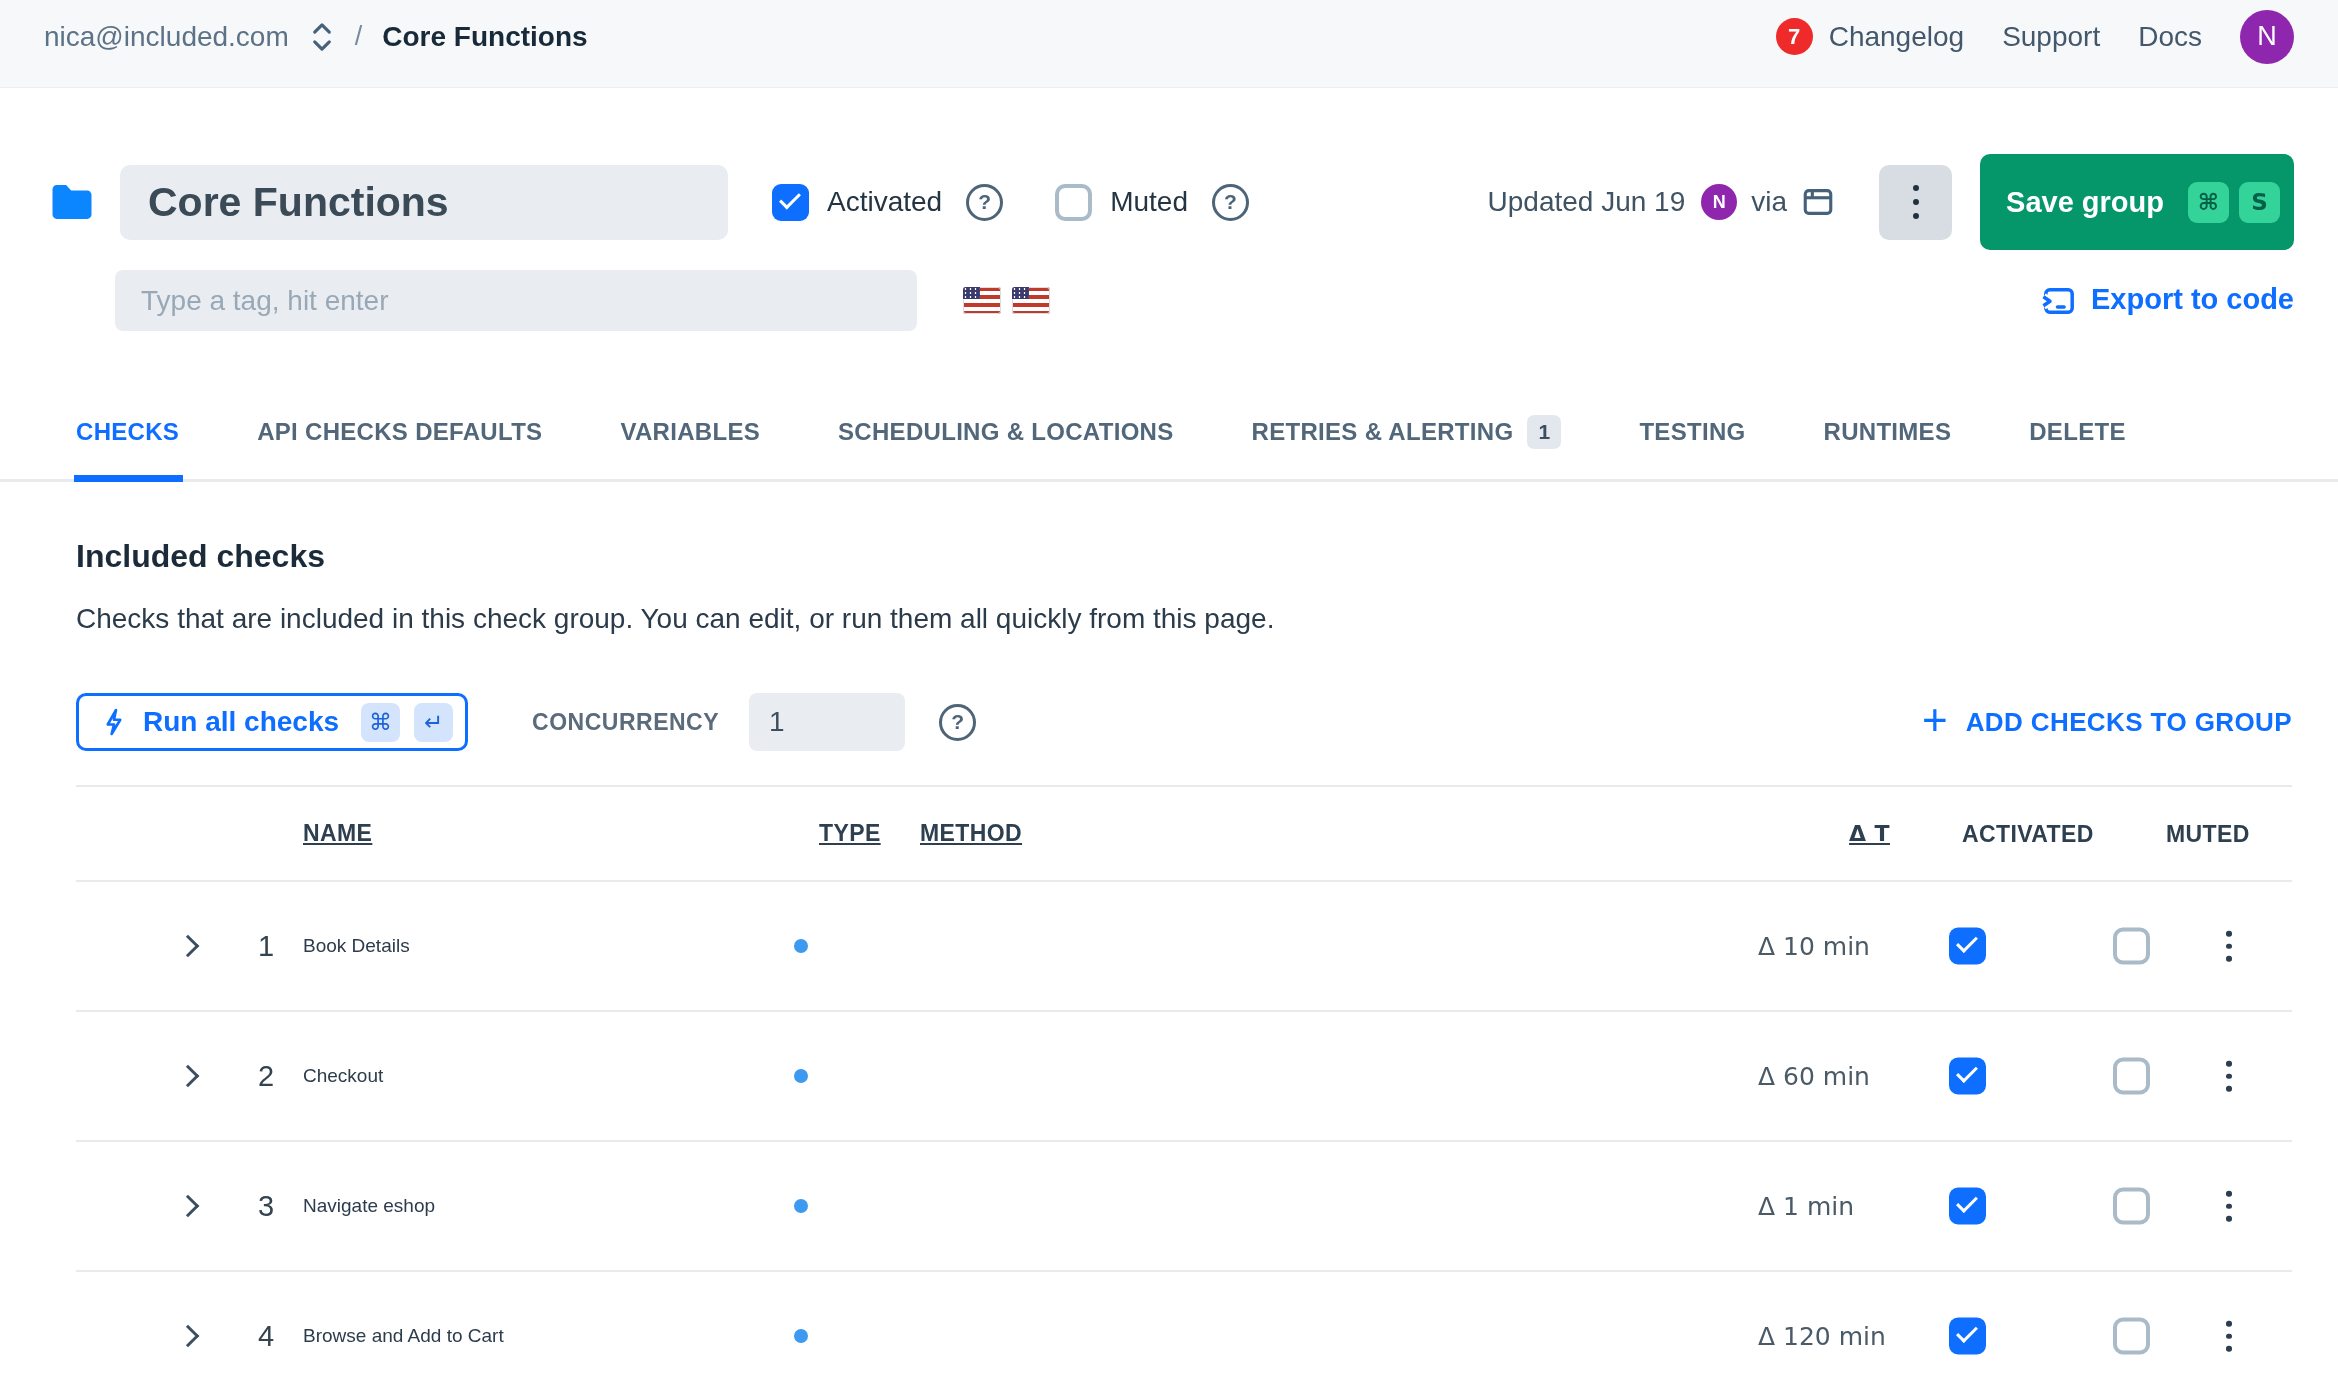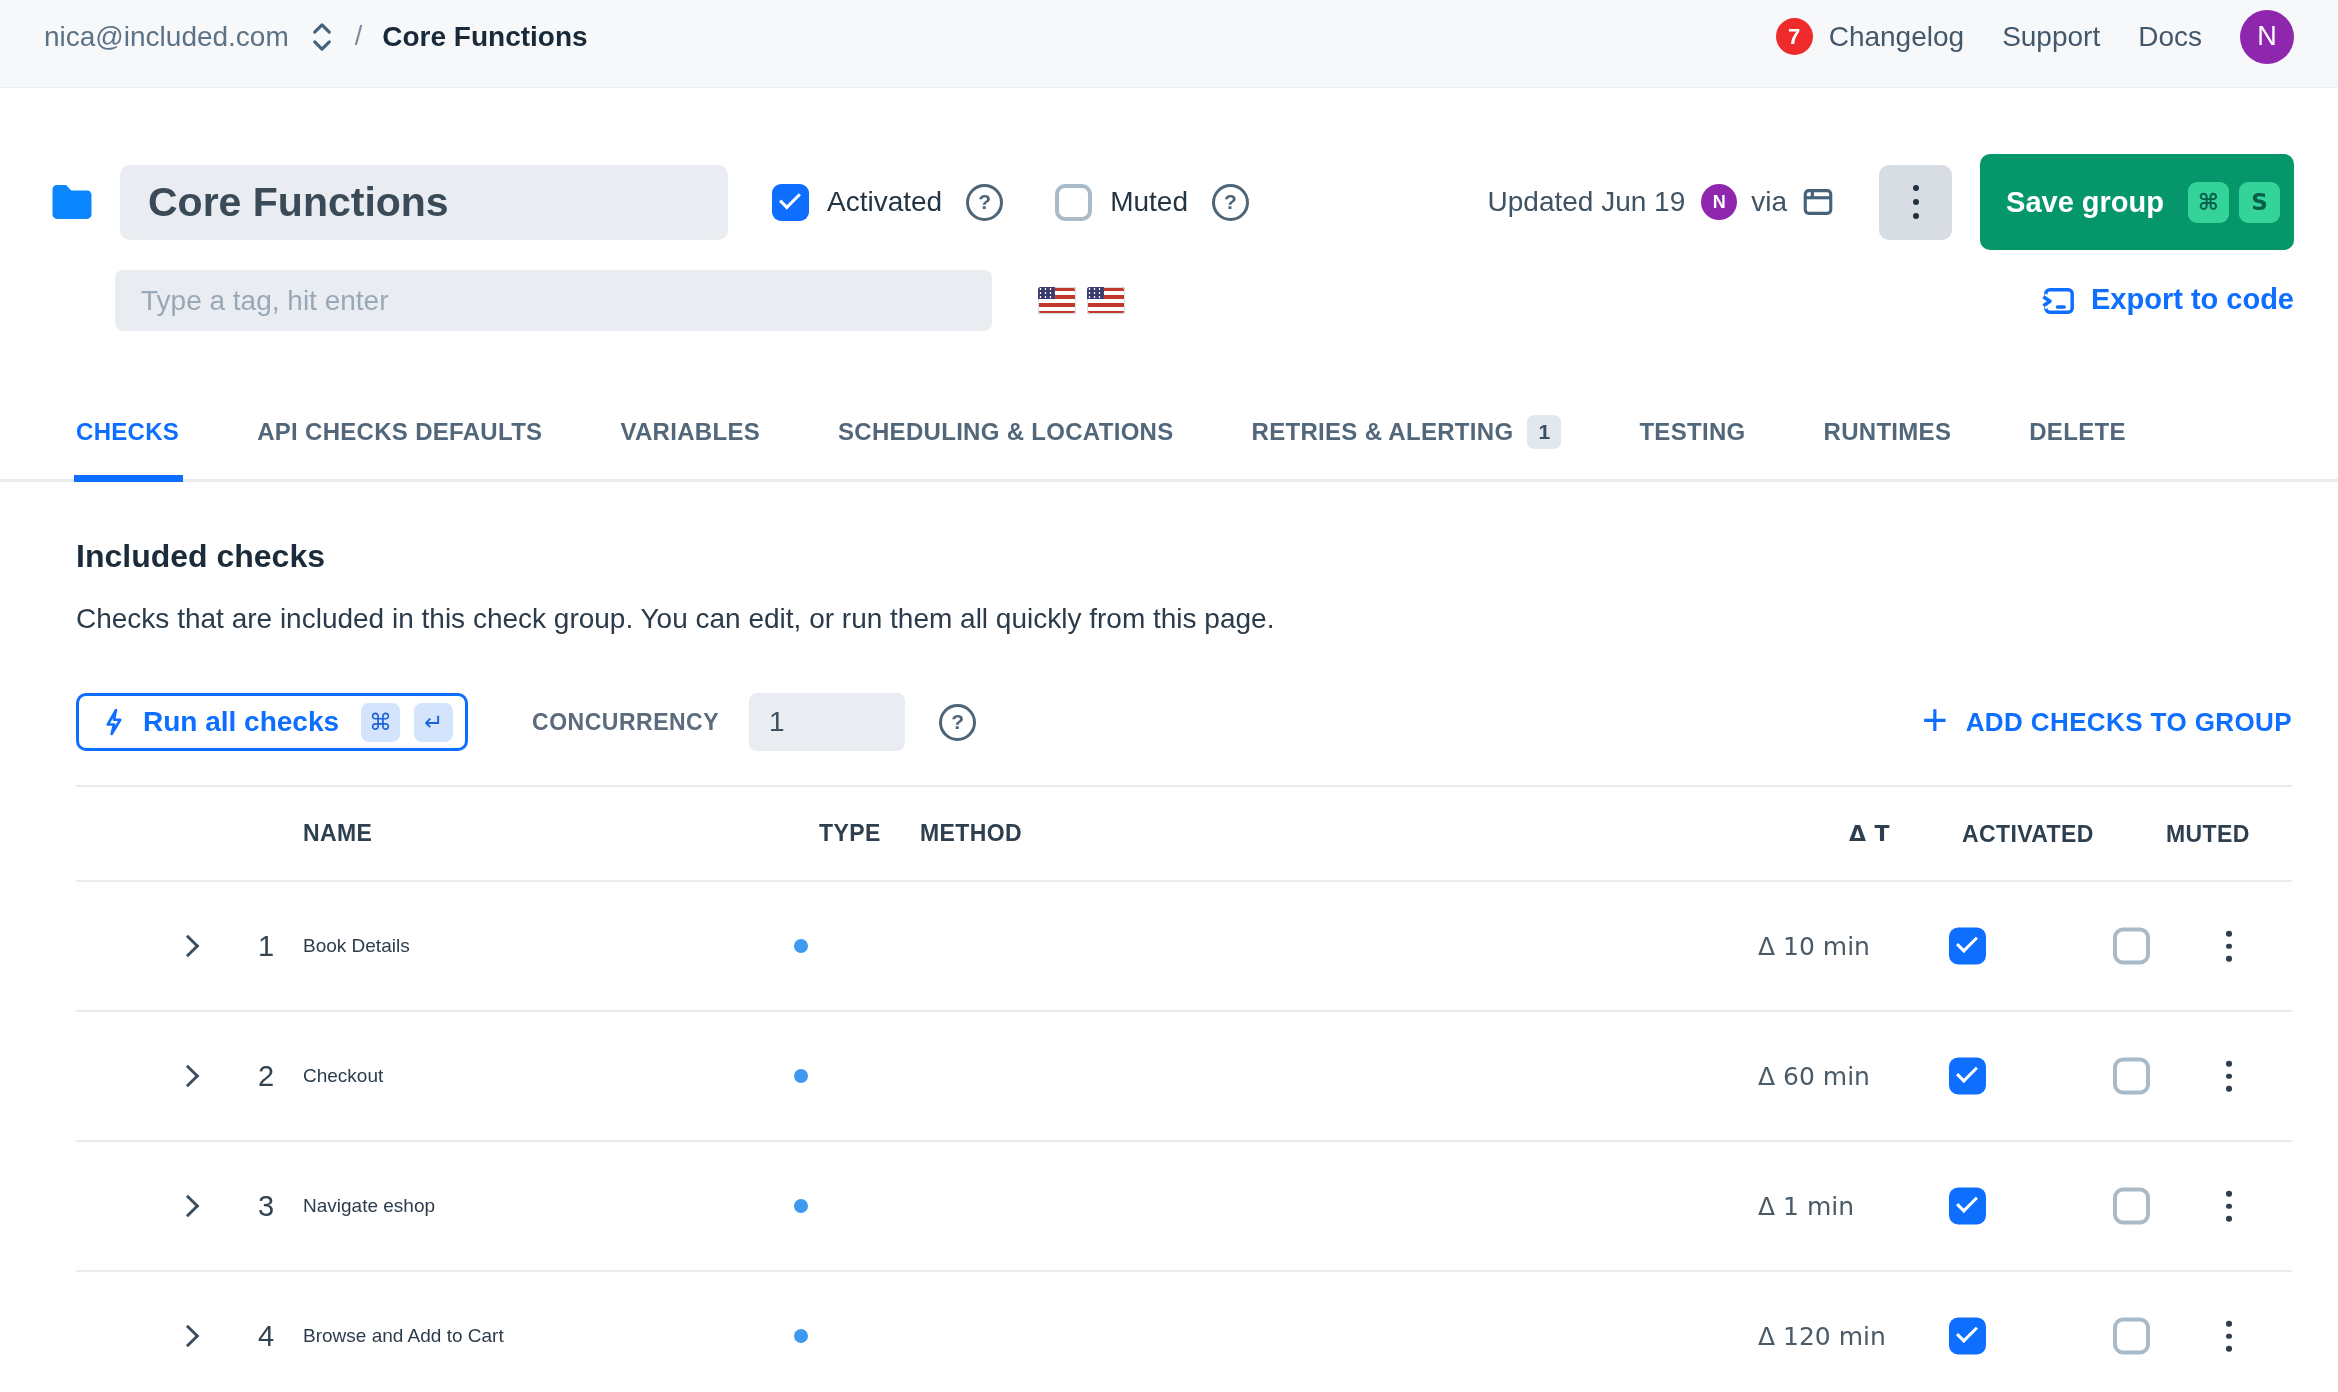--- a/index.html
+++ b/index.html
@@ -48,21 +48,21 @@
     display:flex; flex-direction:column; align-items:center; justify-content:center; gap:8px;
     margin:0 28px 0 44px; cursor:pointer; }
   .dots-button i, .kebab i { width:6px; height:6px; border-radius:50%; background:#22313e; display:block; }
   .save-button { height:96px; min-width:285px; background:#059669; border:none; border-radius:10px;
     display:flex; align-items:center; padding:0 14px 0 26px; gap:10px; cursor:pointer; }
   .save-button .lbl { color:#fff; font-size:29px; font-weight:700; margin-right:14px; }
   .keycap-green { width:41px; height:41px; background:#34d399; border-radius:9px; color:#065f46;
     font-size:23px; font-weight:600; display:flex; align-items:center; justify-content:center;
     font-family:"DejaVu Sans", sans-serif; }
   .gh-row2 { display:flex; align-items:center; margin-top:20px; }
-  .tag-input { margin-left:71px; width:877px; height:61px; background:#e9edf1; border:none; border-radius:8px;
+  .tag-input { margin-left:71px; width:802px; height:61px; background:#e9edf1; border:none; border-radius:8px;
     font-family:"Liberation Sans",sans-serif; font-size:28px; color:#3b4a57; padding:0 26px; outline:none; }
   .tag-input::placeholder { color:#98a8b6; }
   .flags { display:flex; gap:11px; margin-left:46px; }
   .flag { width:38px; height:27px; border-radius:3px; position:relative; overflow:hidden;
     background:repeating-linear-gradient(#c0392b 0 4px, #fff 4px 8px); box-shadow:0 0 0 1px #d9dee3 inset; }
   .flag::before { content:""; position:absolute; left:0; top:0; width:17px; height:12px; background:#3c3b6e;
     background-image:radial-gradient(#fff 1px, transparent 1.2px); background-size:5px 4px; }
   .export-link { margin-left:auto; display:flex; gap:14px; color:#0d6eff;
     font-size:29px; font-weight:700; cursor:pointer; }
 
@@ -92,21 +92,21 @@
     font-family:"Liberation Sans",sans-serif; font-size:28px; color:#3f4e5d; padding:0 20px; outline:none; }
   .controls .help-icon { margin-left:34px; }
   .add-checks { margin-left:auto; display:flex; align-items:center; gap:18px; color:#0d6eff; cursor:pointer; }
   .add-checks .plus { font-size:44px; font-weight:400; line-height:0; margin-top:-4px; }
   .add-checks .lbl { font-size:26px; font-weight:700; letter-spacing:.4px; }
 
   
   .check-table { margin-top:34px; }
   .trow { display:grid; grid-template-columns:154px 73px 487px 110px 840px 170px 382px; align-items:center; }
   .thead { height:97px; border-top:2px solid #e7ebee; border-bottom:2px solid #e7ebee;
-    font-size:23px; font-weight:700; color:#2e4050; letter-spacing:.4px; }
+    font-size:23px; font-weight:700; color:#2e4050; letter-spacing:.4px;text-decoration:underline; }
   .thead .h-type { padding-left:29px; }
   .thead .h-method { padding-left:20px; }
   .thead .h-delta { text-align:right; padding-right:20px; font-family:"DejaVu Sans", sans-serif; font-size:22px; }
   .last-cell { position:relative; height:100%; }
   .thead .h-activated { position:absolute; left:52px; top:50%; transform:translateY(-50%); }
   .thead .h-muted { position:absolute; left:256px; top:50%; transform:translateY(-50%); }
   .row { height:130px; border-bottom:2px solid #e7ebee; }
   .expander { padding-left:104px; cursor:pointer; display:flex; }
   .chev { width:16px; height:16px; border-top:3px solid #3c4f61; border-right:3px solid #3c4f61;
     transform:rotate(45deg); }

